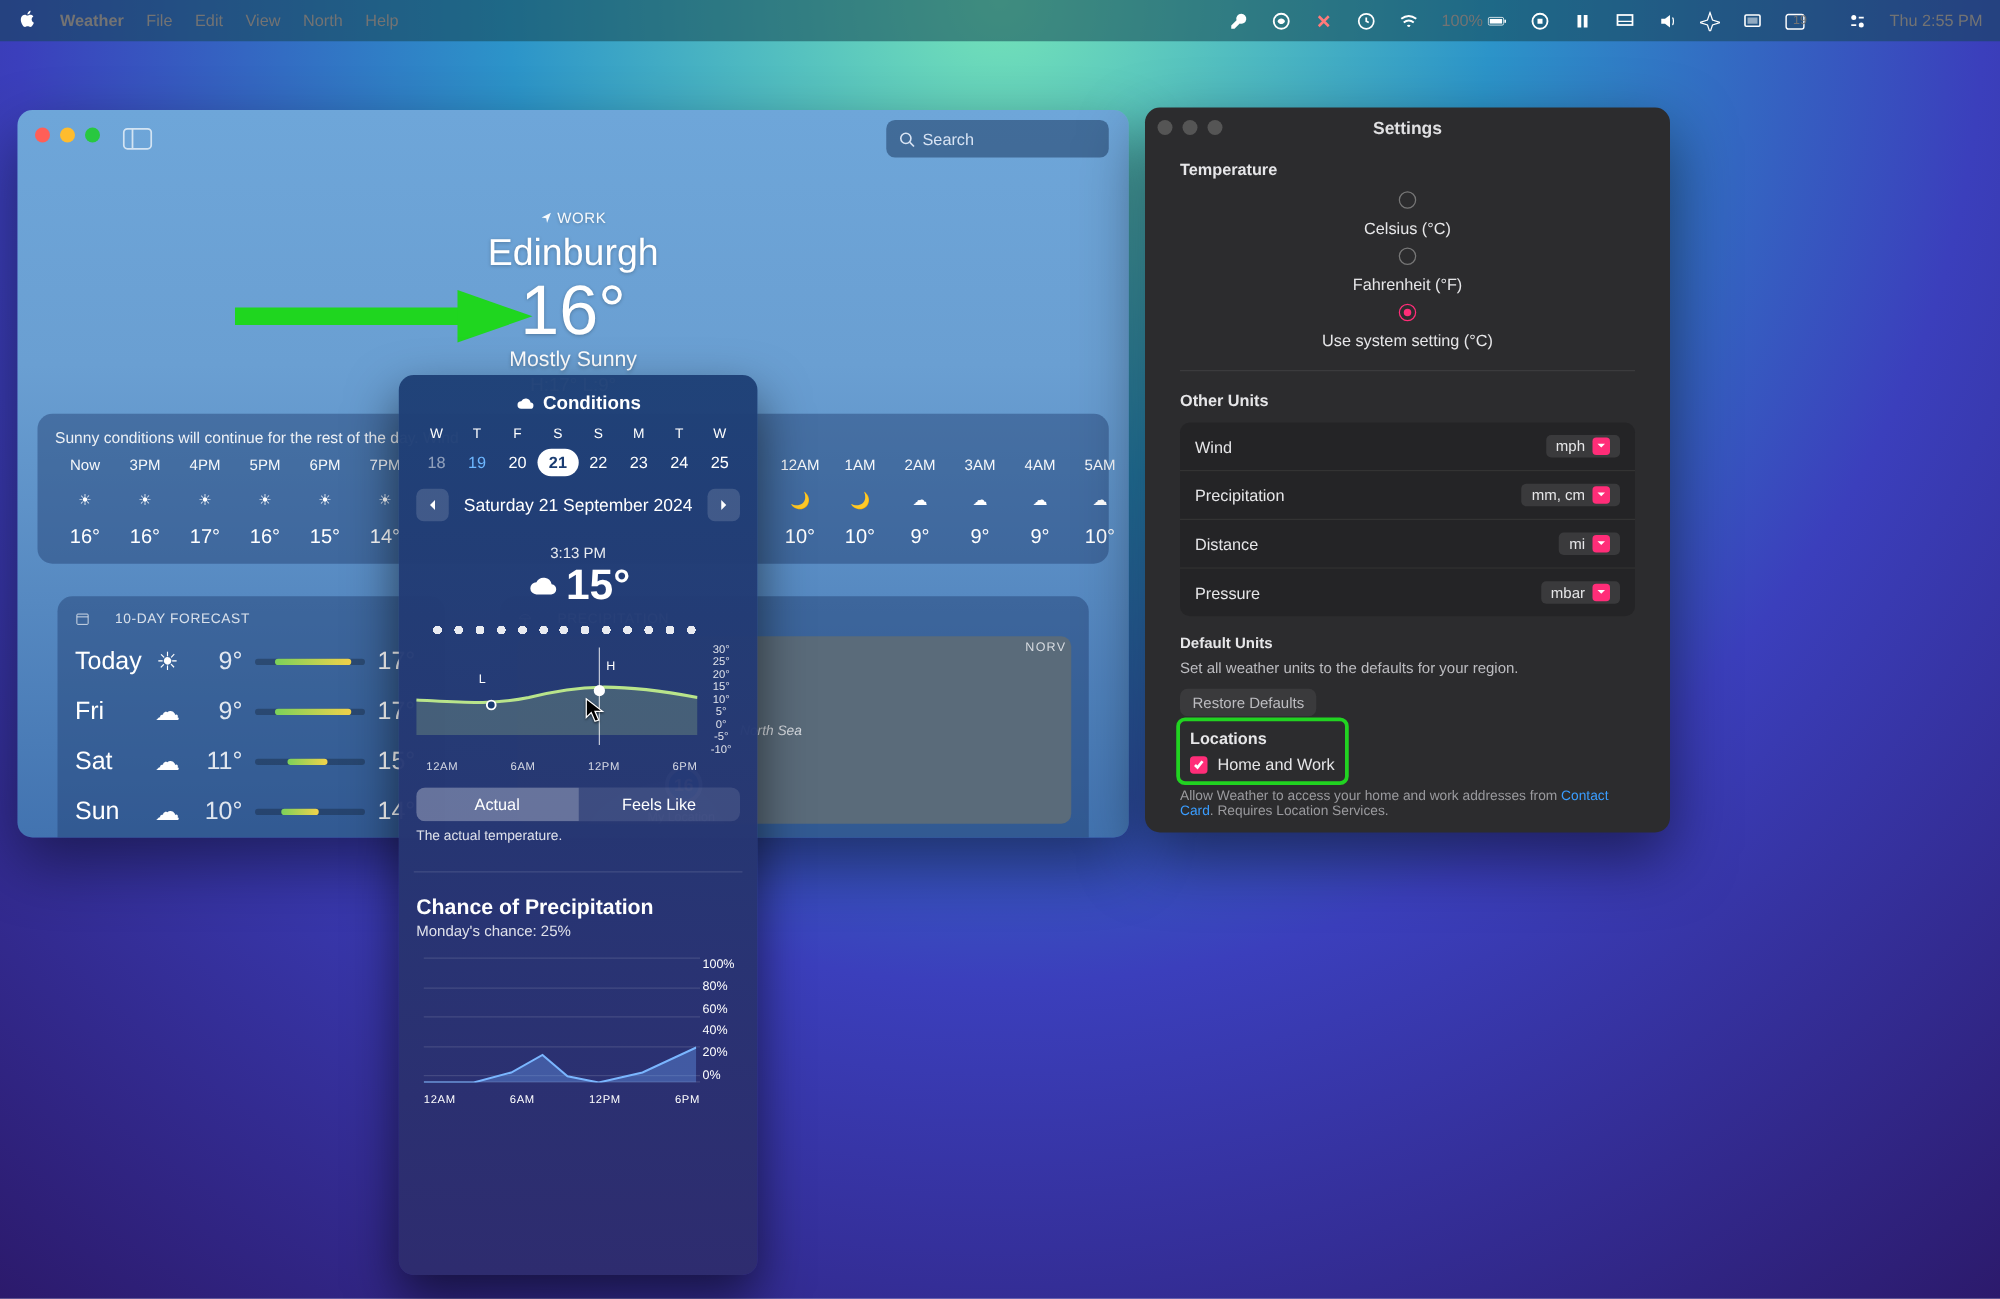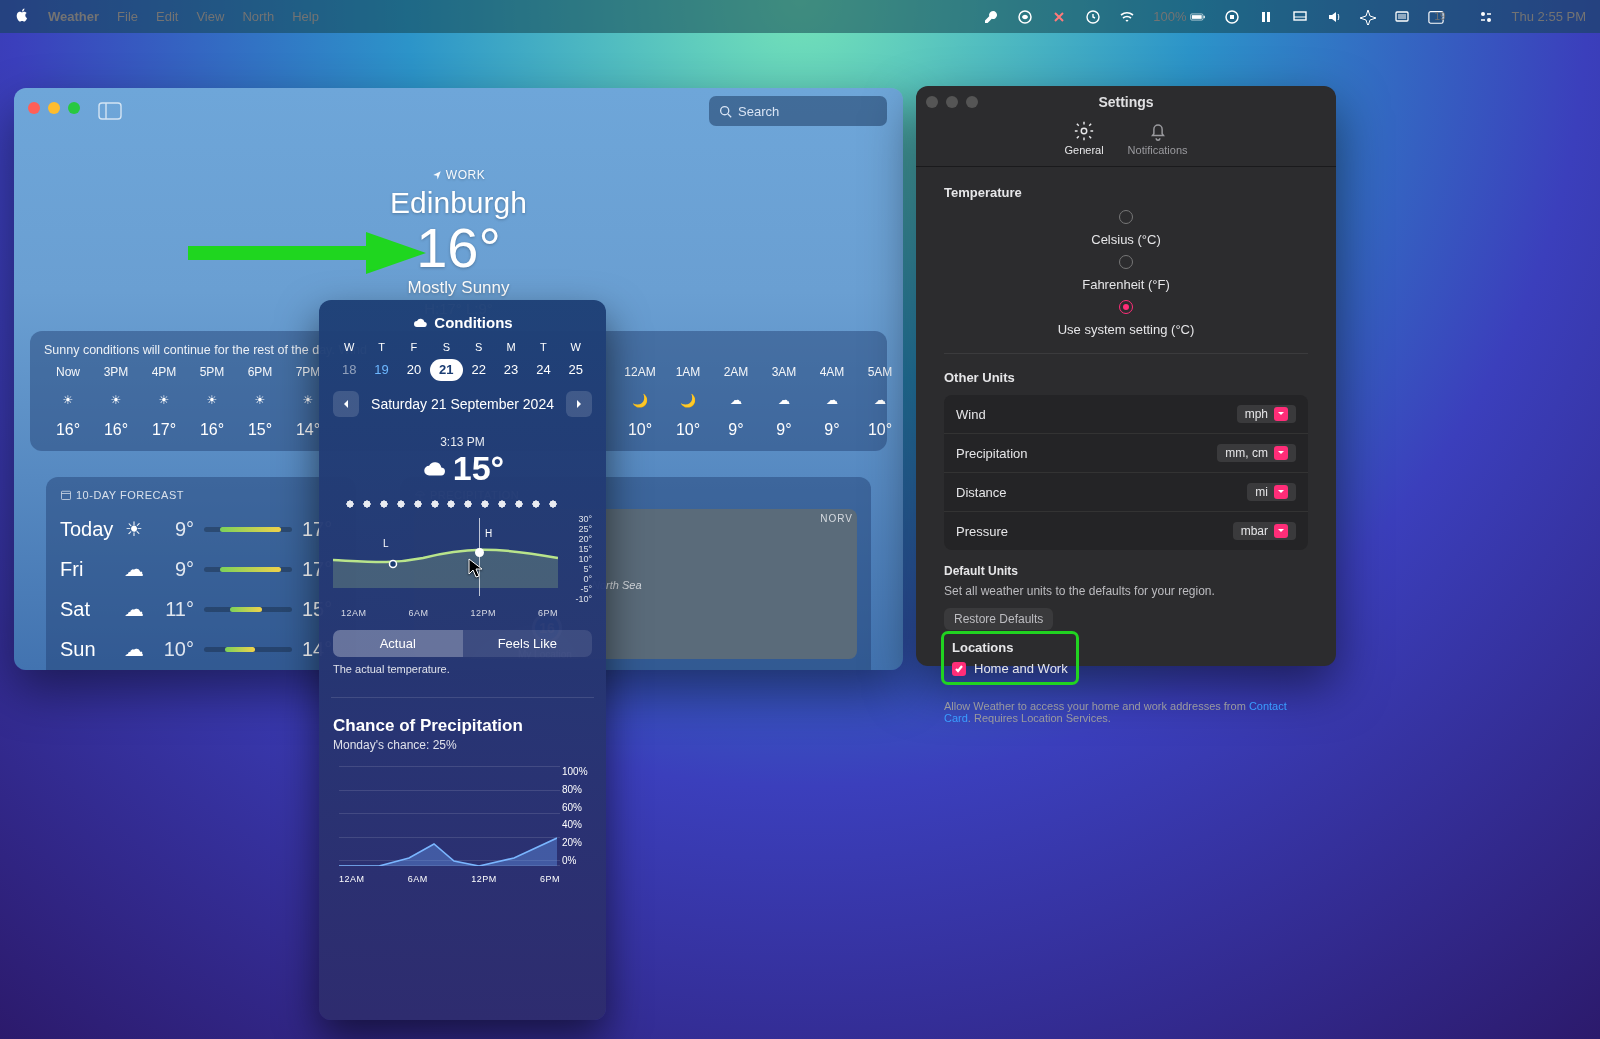--- a/index.html
+++ b/index.html
@@ -53,21 +53,21 @@
 .hourly-strip .summary { font-size: 12.5px; opacity:.9; margin-bottom:8px; white-space:nowrap; overflow:hidden;}
 .hourly { display:flex; gap:0; }
 .hourly .hr { flex:0 0 48px; text-align:center; font-size:12px;}
 .hourly .hr .t { font-size:12px; opacity:.95; }
 .hourly .hr .ic { margin:14px 0 12px 0; height:16px;}
 .hourly .hr .tp { font-size:16px; }
 
 
 .bottom-row { display:flex; gap:12px; margin:12px 16px 0 16px;}
 .tenday { flex:0 0 310px; }
-.card-title { font-size:11px; letter-spacing:.5px; opacity:.8; display:flex; align-items:flex-end; gap:4px; margin-bottom:8px;}
+.card-title { font-size:11px; letter-spacing:.5px; opacity:.8; display:flex; align-items:flex-end; gap:20px; margin-bottom:8px;}
 .tenday .row { display:flex; align-items:center; height:40px; font-size:20px;}
 .tenday .row .d { width:58px;}
 .tenday .row .ic { width:32px; text-align:center;}
 .tenday .row .lo { width:44px; text-align:right; opacity:.85;}
 .tenday .row .bar { flex:1; height:5px; background:rgba(0,0,0,.25); border-radius:3px; margin:0 10px; position:relative;}
 .tenday .row .bar i { position:absolute; height:5px; border-radius:3px; background:linear-gradient(90deg,#7bd15a,#f2d24b);}
 .tenday .row .hi { width:40px; }
 
 
 .precip { flex:1; }
@@ -105,21 +105,21 @@
 .popover .nowtemp .time { font-size:12px; opacity:.9;}
 .popover .nowtemp .tline { display:flex; align-items:center; justify-content:center; gap:6px;}
 .popover .nowtemp .tline .big { font-size:34px; font-weight:600;}
 .popover .minigraph { height:118px; margin-top:12px; position:relative;}
 .popover .minidots { position:absolute; top:0; left:12px; right:34px; display:flex; justify-content:space-between;}
 .popover .minidots i { width:10px; height:10px; display:block; background:#fff; opacity:.9;
   -webkit-mask: radial-gradient(circle at 50% 40%, #000 45%, transparent 46%); mask: radial-gradient(circle at 50% 40%, #000 45%, transparent 46%);
   border-radius:50%;
 }
 .popover .minigraph svg { position:absolute; left:0; right:34px; top:18px; height:70px; width:225px;}
-.popover .minigraph .ylabels { position:absolute; right:0; top:14px; bottom:24px; width:30px; display:flex; flex-direction:column; justify-content:space-between; font-size:9px; text-align:right; opacity:.85;}
+.popover .minigraph .ylabels { position:absolute; right:0; top:14px; bottom:24px; width:30px; display:flex; flex-direction:column; justify-content:space-between; font-size:9px; text-align:center; opacity:.85;}
 .popover .minigraph .xlabels { position:absolute; left:8px; right:34px; bottom:0; display:flex; justify-content:space-between; font-size:9px; opacity:.8; letter-spacing:.5px;}
 .popover .minigraph .marker { position:absolute; top:18px; bottom:22px; width:1px; background:rgba(255,255,255,.7); left:146px;}
 .popover .minigraph .markerdot{position:absolute; left:142px; top:48px; width:9px; height:9px; border-radius:50%; background:#fff;}
 .popover .minigraph .L { position:absolute; left:50px; top:38px; font-size:10px;}
 .popover .minigraph .H { position:absolute; left:152px; top:28px; font-size:10px;}
 .popover .seg { display:flex; margin-top:12px; background:rgba(255,255,255,.10); border-radius:7px; overflow:hidden;}
 .popover .seg span{ flex:1; text-align:center; padding:6px 0; font-size:13px;}
 .popover .seg .act { background:rgba(255,255,255,.22); font-weight:500;}
 .popover .note { font-size:11px; opacity:.85; margin-top:6px;}
 .popover .divider { height:1px; background:rgba(255,255,255,.12); margin:22px -2px 18px -2px;}
@@ -161,21 +161,21 @@
 .settings .pill { background:#3a3a3c; font-size:12px; padding:2px 8px; border-radius:4px; display:flex; align-items:center; gap:6px;}
 .settings .pill .chev{ width:14px; height:14px; background:#ff2d78; border-radius:3px; display:flex; align-items:center; justify-content:center;}
 .settings .pill .chev svg{width:8px;height:8px; fill:#fff;}
 .settings .help { font-size:12px; color:#e6e6e8; margin:14px 0 6px 0; font-weight:600;}
 .settings .helpsub { font-size:12px; color:#bcbcc0; margin-bottom:10px;}
 .settings .btn { background:#3a3a3c; color:#bdbdc1; border:none; border-radius:6px; padding:4px 10px; font-size:12px;}
 .settings .locbox { outline:3px solid #21d321; border-radius:4px; padding:6px 8px; width:fit-content; margin-top:4px;}
 .settings .chk { display:flex; align-items:center; gap:8px; font-size:13px; margin-top:6px;}
 .settings .chkbox { width:14px; height:14px; background:#ff2d78; border-radius:3px; display:flex; align-items:center; justify-content:center;}
 .settings .chkbox svg{width:10px;height:10px; stroke:#fff; stroke-width:2.2; fill:none;}
-.settings .foot { font-size:11px; color:#9a9a9e; margin-top:18px;}
+.settings .foot { font-size:11px; color:#9a9a9e; margin-top:6px;}
 .settings .foot a { color:#3a9dff; text-decoration:none;}
 
 
 .sun::before{content:'☀';}
 .cloud::before{content:'☁';}
 .moon::before{content:'🌙'; font-size:13px;}
 .partnite::before{content:'☁';}
 
 </style>
 </head>
@@ -589,36 +589,20 @@
     </svg>
 </div>
 
 <div class="settings">
   <div class="traffic">
       <span></span>
       <span></span>
       <span></span>
     </div>
   <div class="title">Settings</div>
-  <div class="tabs">
-    <div class="tab active">
-      <svg viewBox="0 0 24 24">
-          <circle cx="12" cy="12" r="3"></circle>
-          <path d="M12 2v3M12 19v3M4.2 4.2l2.1 2.1M17.7 17.7l2.1 2.1M2 12h3M19 12h3M4.2 19.8l2.1-2.1M17.7 6.3l2.1-2.1"></path>
-        </svg>
-      <span>General</span>
-    </div>
-    <div class="tab">
-      <svg viewBox="0 0 24 24">
-          <path d="M6 17h12l-1.5-2V10a4.5 4.5 0 10-9 0v5L6 17z"></path>
-          <path d="M10 20a2 2 0 004 0"></path>
-        </svg>
-      <span>Notifications</span>
-    </div>
-  </div>
   <div class="body">
     <div class="gh">Temperature</div>
     <div id="temp-radios">
         <div class="radio">
     <span class="rdot "></span>
     <span>Celsius (°C)</span>
         </div>
         <div class="radio">
     <span class="rdot "></span>
     <span>Fahrenheit (°F)</span>

